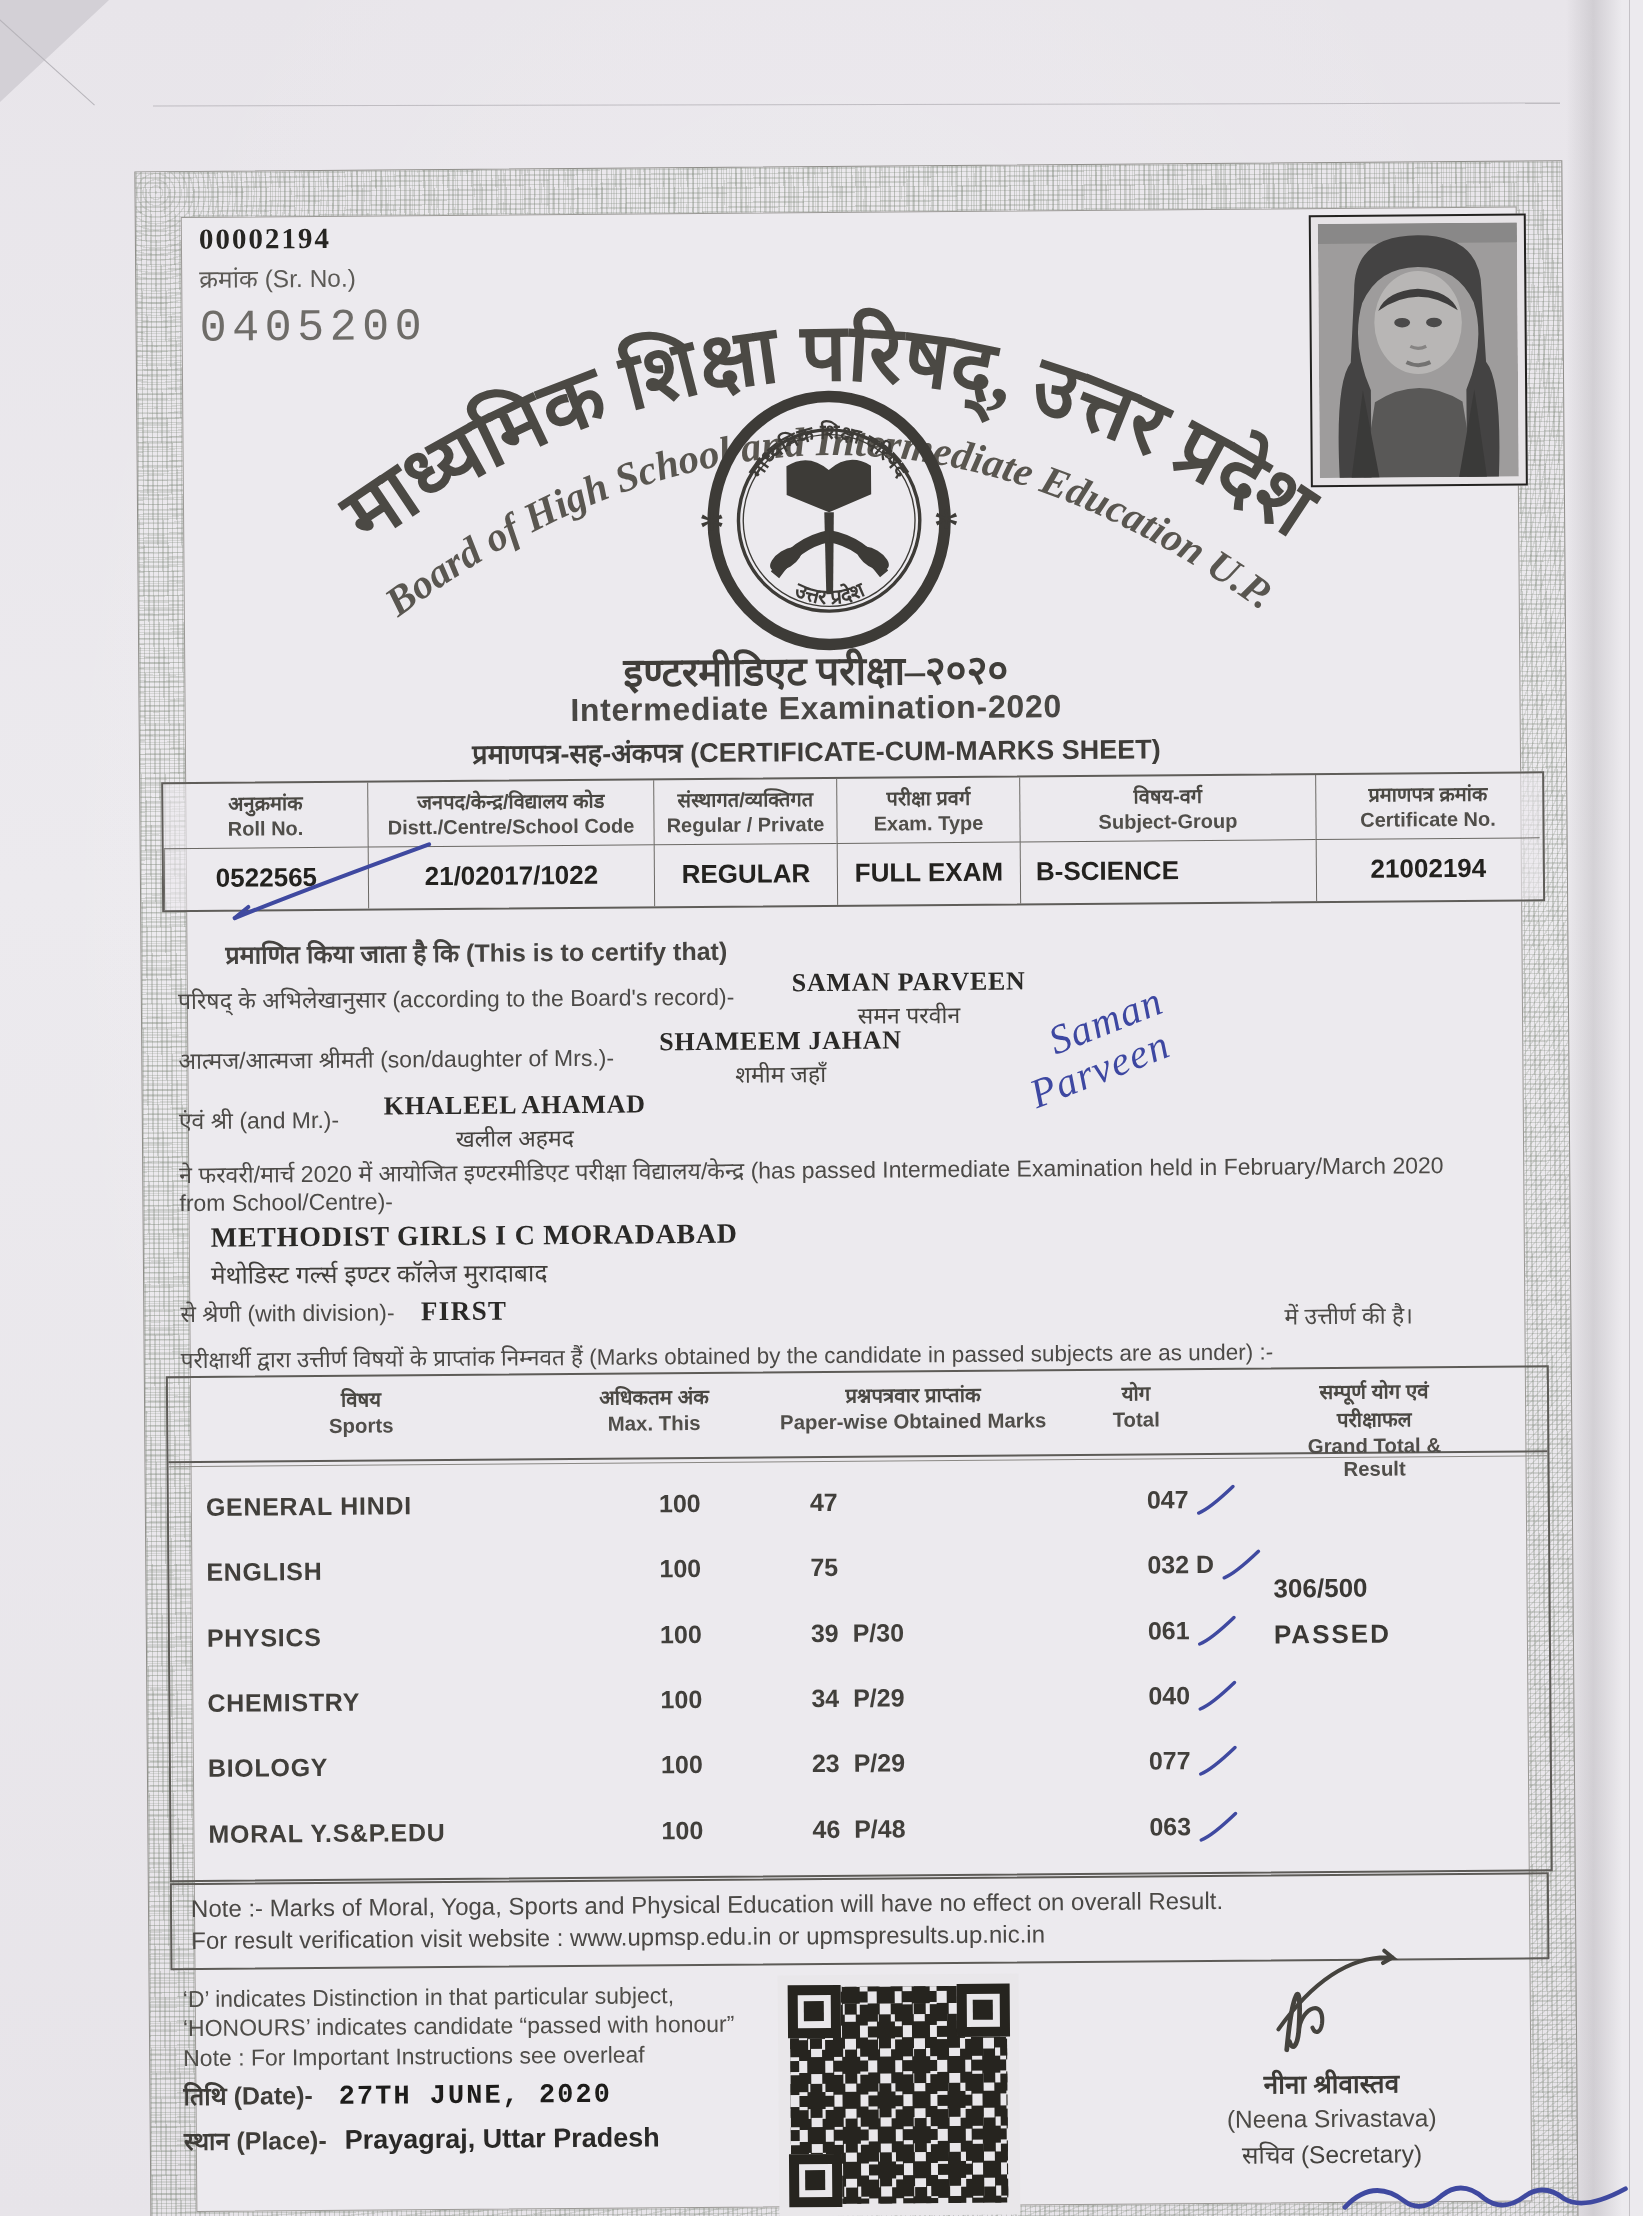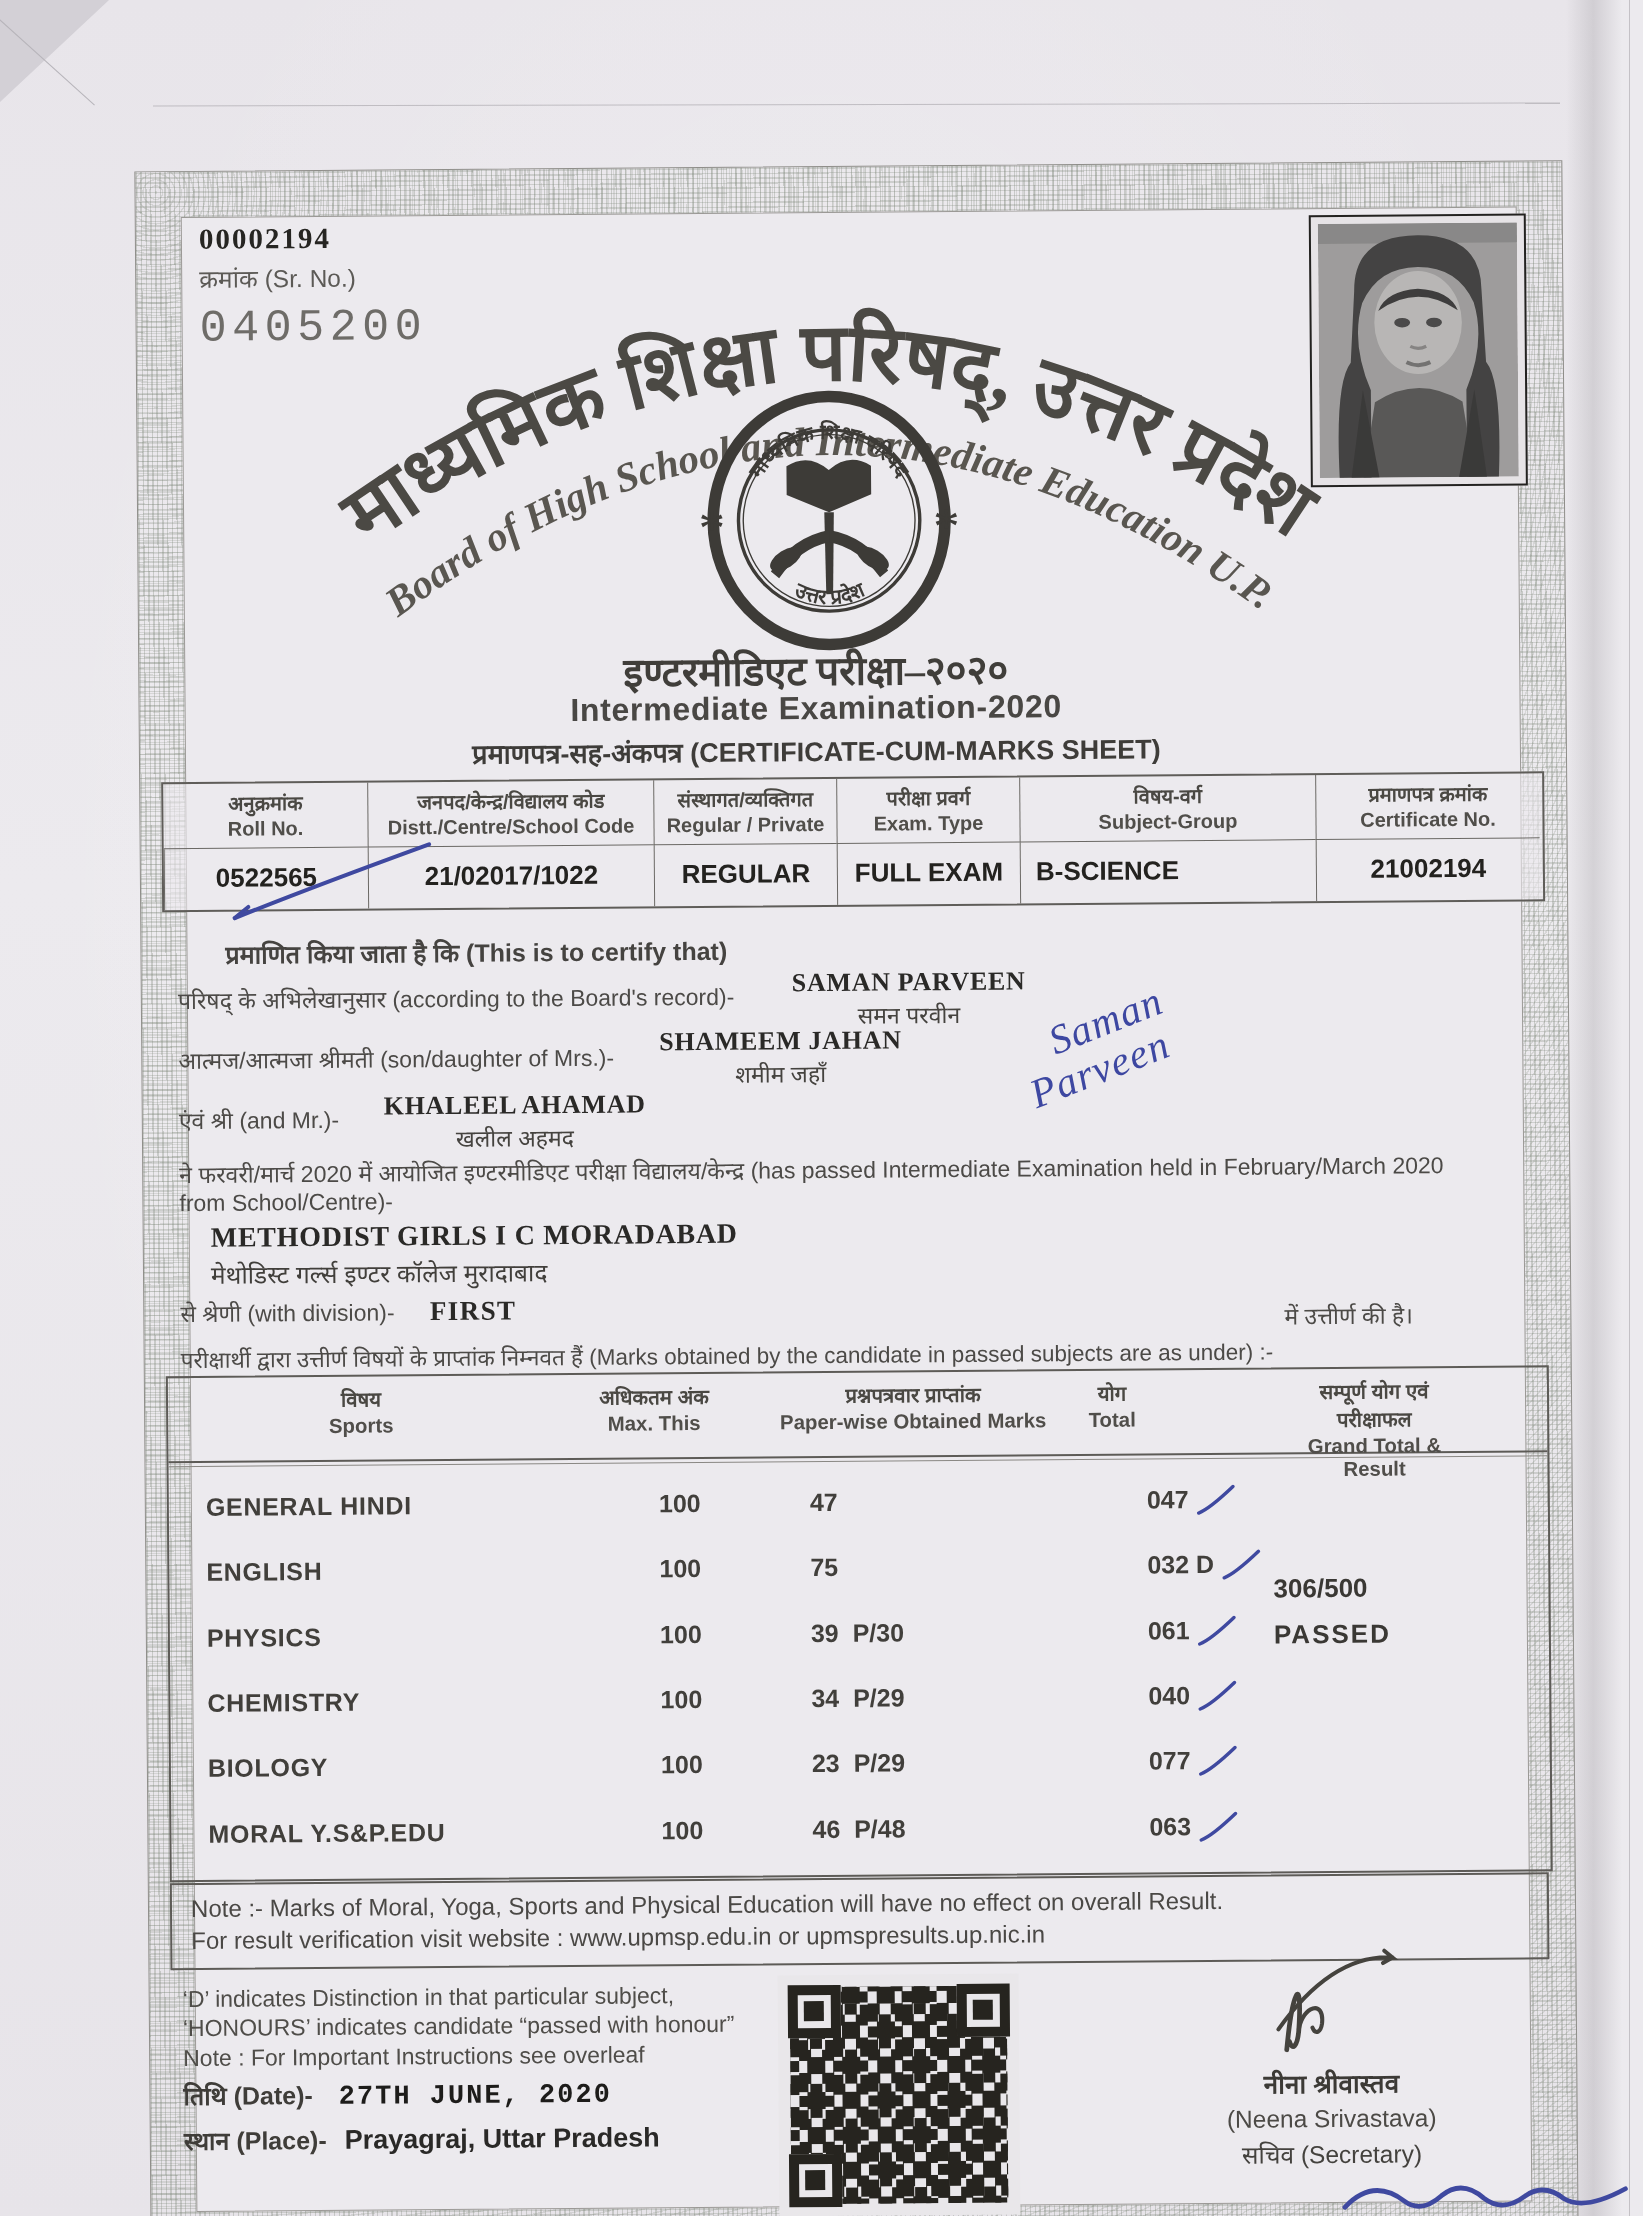--- a/index.html
+++ b/index.html
@@ -273,21 +273,21 @@
     </div>
 
     <div class="ln" style="left:177px;top:1153px;width:1349px;">ने फरवरी/मार्च 2020 में आयोजित इण्टरमीडिएट परीक्षा विद्यालय/केन्द्र (has passed Intermediate Examination held in February/March 2020</div>
     <div class="ln" style="left:177px;top:1185px;">from School/Centre)-</div>
 
     <div class="ln bold-serif" style="left:208px;top:1217px;font-size:28px;letter-spacing:0.7px;">METHODIST GIRLS I C MORADABAD</div>
     <div class="ln" style="left:208px;top:1253px;font-size:24.5px;color:#413f3b;">मेथोडिस्ट गर्ल्स इण्टर कॉलेज मुरादाबाद</div>
 
     <div class="ln" style="left:177px;top:1292px;">
       <span>से श्रेणी (with division)-</span>
-      <span class="bold-serif" style="font-size:27px;margin-left:29px;letter-spacing:1.4px;">FIRST</span>
+      <span class="bold-serif" style="font-size:27px;margin-left:20px;letter-spacing:1.4px;">FIRST</span>
     </div>
     <div class="ln" style="left:1281px;top:1303px;">में उत्तीर्ण की है।</div>
 
     <div class="ln" style="left:177px;top:1339px;width:1363px;font-size:22.5px;">परीक्षार्थी द्वारा उत्तीर्ण विषयों के प्राप्तांक निम्नवत हैं (Marks obtained by the candidate in passed subjects are as under) :-</div>
 
     <div class="marks-table">
       <div class="mt-headline"></div>
       <div class="mt-headline2"></div>
 
       <div class="mt-h" style="left:193px;">
@@ -295,21 +295,21 @@
         <div class="en">Sports</div>
       </div>
       <div class="mt-h" style="left:486px;">
         <div class="hi">अधिकतम अंक</div>
         <div class="en">Max. This</div>
       </div>
       <div class="mt-h" style="left:745px;">
         <div class="hi">प्रश्नपत्रवार प्राप्तांक</div>
         <div class="en">Paper-wise Obtained Marks</div>
       </div>
-      <div class="mt-h" style="left:944px;">
+      <div class="mt-h" style="left:968px;">
         <div class="hi">योग</div>
         <div class="en">Total</div>
       </div>
       <div class="mt-h" style="left:1206px;">
         <div class="hi">सम्पूर्ण योग एवं परीक्षाफल</div>
         <div class="en">Grand Total &amp; Result</div>
       </div>
 
       <div class="mrow" style="top:97px;">
         <span class="sub">GENERAL HINDI</span>

